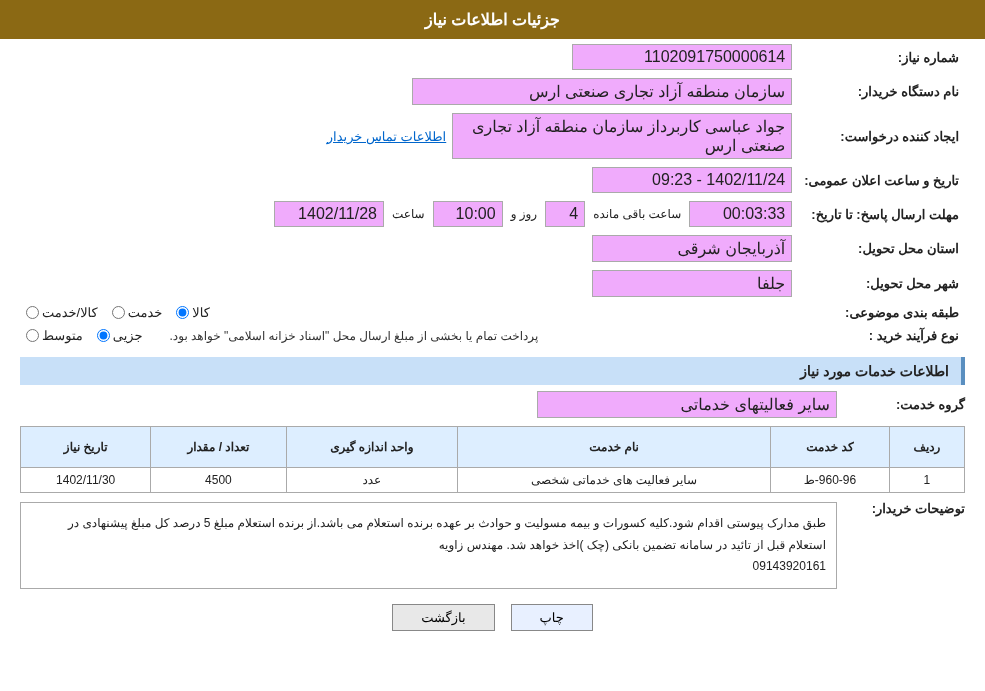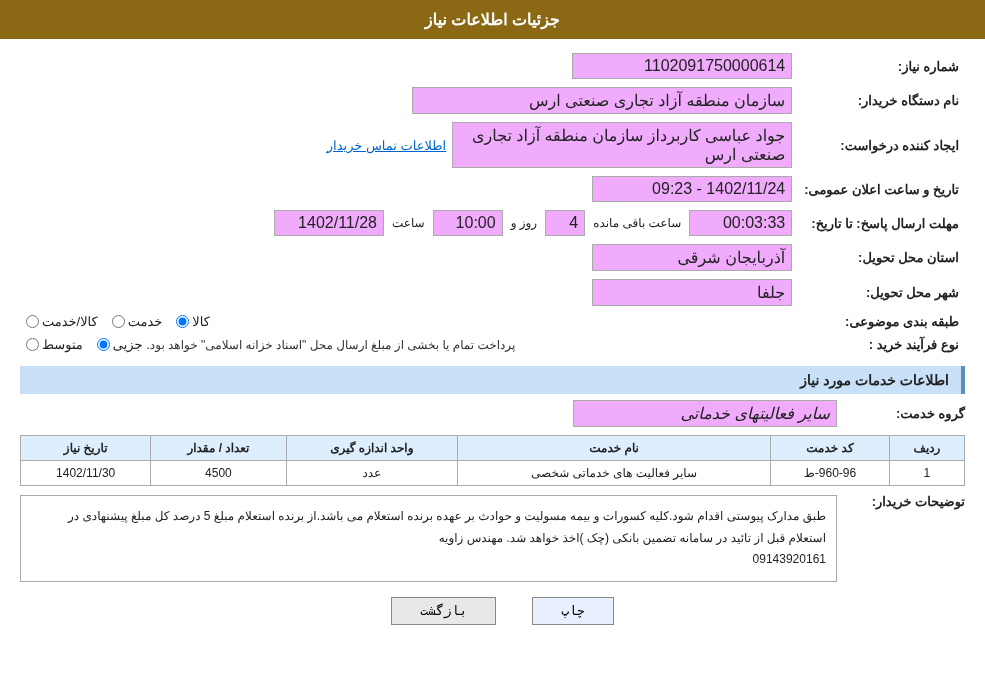--- a/index.html
+++ b/index.html
@@ -17,21 +17,21 @@
       margin: 0 auto;
       padding-bottom: 20px;
     }
     .header-bar {
       background: #8B6914;
       color: #fff;
       text-align: center;
       padding: 10px 0;
       font-size: 16px;
       font-weight: bold;
-      margin-bottom: 10px;
+      margin-bottom: 1px;
     }
     .main-content {
       padding: 0 20px;
     }
     .info-table {
       width: 100%;
       border-collapse: collapse;
       margin-bottom: 8px;
     }
     .info-table td {
@@ -95,21 +95,21 @@
       width: 100%;
     }
     .data-table {
       width: 100%;
       border-collapse: collapse;
       margin: 8px 0;
     }
     .data-table th {
       background: #ddeeff;
       border: 1px solid #aaa;
-      padding: 5px 8px;
+      padding: 13px 8px;
       text-align: center;
       font-weight: bold;
       font-size: 12px;
     }
     .data-table td {
       border: 1px solid #aaa;
       padding: 5px 8px;
       text-align: center;
       font-size: 12px;
     }
@@ -126,25 +126,24 @@
     .footer-buttons {
       text-align: center;
       margin-top: 14px;
       display: flex;
       justify-content: center;
       gap: 16px;
     }
     .btn {
       padding: 5px 28px;
       font-size: 13px;
-      font-family: Liberation Mono, monospace;
+      font-family: Liberation Sans, sans-serif;
       cursor: pointer;
       border: 1px solid #888;
       background: #e8e8e8;
-      margin-left: 20px;
     }
     .btn-print {
       background: #e8f0ff;
     }
     .large-input {
       width: 220px;
     }
     .time-label {
       font-weight: normal;
       font-size: 12px;
@@ -232,21 +231,21 @@
             <div class="radio-item">
               <label>کالا</label>
               <input type="radio" name="tabaqe" checked="" style="">
             </div>
           </div>
         </td>
       </tr>
       <tr>
         <td class="label-cell">نوع فرآیند خرید :</td>
         <td colspan="3">
-          <div class="row-flex" style="flex-direction: row-reverse; gap: 4px; ">
+          <div class="row-flex" style="flex-direction: row-reverse; gap: 27px; ">
             <div class="radio-group" style="flex-direction: row-reverse;">
               <div class="radio-item">
                 <label>متوسط</label>
                 <input type="radio" name="farayand" style="">
               </div>
               <div class="radio-item">
                 <label>جزیی</label>
                 <input type="radio" name="farayand" checked="" style="">
               </div>
             </div>
@@ -255,21 +254,21 @@
         </td>
       </tr>
     </tbody>
       </table>
 
 
     <div class="section-title">اطلاعات خدمات مورد نیاز</div>
 
     <div style="display:flex; align-items:center; gap:8px; margin: 6px 0;">
       <span style="font-weight:bold; white-space:nowrap; width:120px; text-align:right; flex-shrink:0;">گروه خدمت:</span>
-      <div class="input-box" style="width:264px;font-style:italic;">سایر فعالیتهای خدماتی</div>
+      <div class="input-box" style="width:300px;">سایر فعالیتهای خدماتی</div>
     </div>
 
     <table class="data-table">
       <thead>
         <tr>
           <th>ردیف</th>
           <th>کد خدمت</th>
           <th>نام خدمت</th>
           <th>واحد اندازه گیری</th>
           <th>تعداد / مقدار</th>

